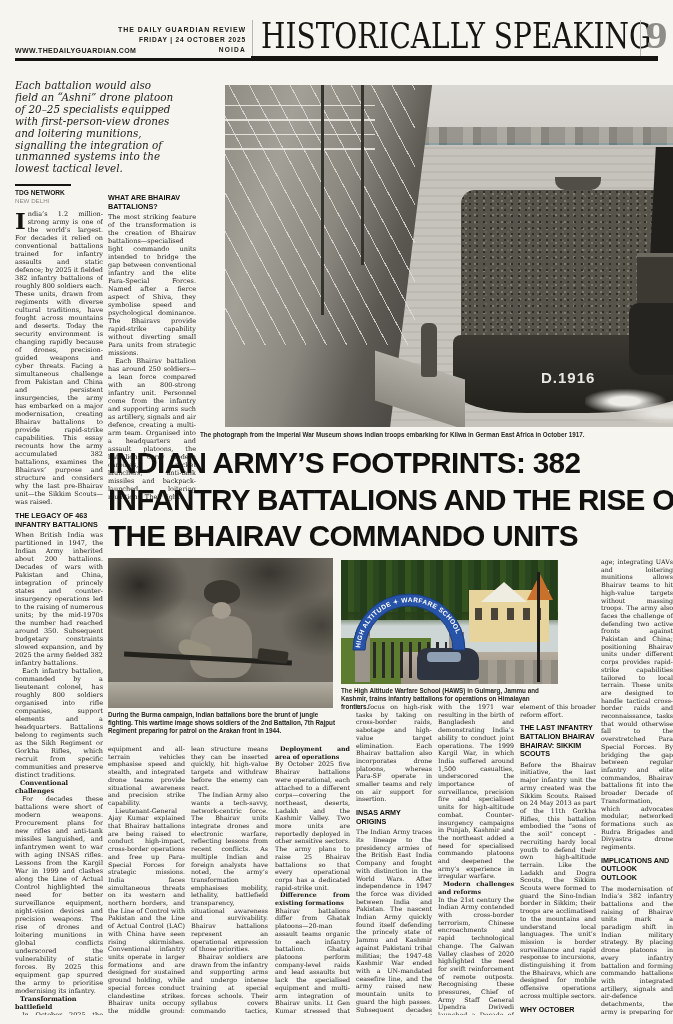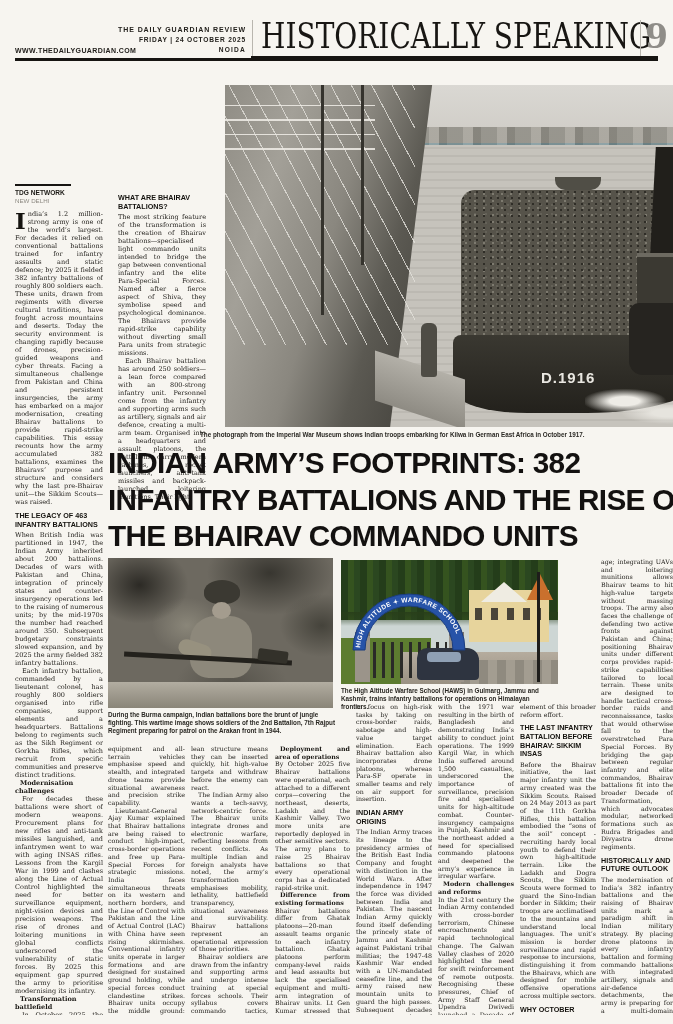--- a/index.html
+++ b/index.html
@@ -33,21 +33,21 @@
   .bcol{overflow:hidden;text-align:justify;font-size:6.3px;line-height:7.7px;}
   .col p,.bcol p{margin:0;}
   .body-p{text-indent:7px;}
   .body-p.nodent,h4+.body-p{text-indent:0;}
   .sec-h{font-family:"Liberation Sans",sans-serif;font-size:7.2px;line-height:8.6px;font-weight:bold;
          margin:6px 0 2px 0;text-align:left;color:#15130f;}
   .sub-h{font-weight:bold;text-indent:5px;}
   .dropcap{float:left;font-size:23px;line-height:19px;padding:1px 2px 0 0;font-weight:bold;color:#15130f;}
 
   #col-a{left:15px;top:210px;width:88px;height:805px;}
-  #col-b{left:118px;top:188px;width:88px;height:364px;}
+  #col-b{left:108px;top:188px;width:88px;height:364px;}
   #bcol-1{left:108px;top:745px;width:77px;height:270px;}
   #bcol-2{left:191px;top:745px;width:77px;height:270px;}
   #bcol-3{left:275px;top:745px;width:75px;height:270px;}
   #bcol-4{left:356px;top:703px;width:76px;height:312px;}
   #bcol-5{left:438px;top:703px;width:76px;height:312px;}
   #bcol-6{left:520px;top:703px;width:76px;height:312px;}
   #bcol-7{left:601px;top:558px;width:72px;height:457px;}
 
   
   .headline{left:108px;top:445px;width:565px;font-family:"Liberation Sans",sans-serif;font-weight:bold;
@@ -145,32 +145,33 @@
     <div class="mh-date">FRIDAY | 24 OCTOBER 2025</div>
     <div class="mh-city">NOIDA</div>
   </div>
   <div class="abs mh-vrule" style="left:252px;"></div>
   <div class="abs mh-title">HISTORICALLY SPEAKING</div>
   <div class="abs mh-vrule" style="left:640px;"></div>
   <div class="abs mh-pagenum">9</div>
   <div class="abs mh-bar-left"></div>
   <div class="abs mh-bar-right"></div>
 
+  <div class="abs standfirst">Each battalion would also field an “Ashni” drone platoon of 20–25 specialists equipped with first-person-view drones and loitering munitions, signalling the integration of unmanned systems into the lowest tactical level.</div>
   <div class="abs byline">
     <div class="byline-rule"></div>
     <div class="byline-agency">TDG NETWORK</div>
     <div class="byline-place">NEW DELHI</div>
   </div>
 
   <div class="abs col" id="col-a">
       <p class="body-p nodent"><span class="dropcap">I</span>ndia’s 1.2 million-strong army is one of the world’s largest. For decades it relied on conventional battalions trained for infantry assaults and static defence; by 2025 it fielded 382 infantry battalions of roughly 800 soldiers each. These units, drawn from regiments with diverse cultural traditions, have fought across mountains and deserts. Today the security environment is changing rapidly because of drones, precision-guided weapons and cyber threats. Facing a simultaneous challenge from Pakistan and China and persistent insurgencies, the army has embarked on a major modernisation, creating Bhairav battalions to provide rapid-strike capabilities. This essay recounts how the army accumulated 382 battalions, examines the Bhairavs’ purpose and structure and considers why the last pre-Bhairav unit—the Sikkim Scouts—was raised.</p>
       <h4 class="sec-h">THE LEGACY OF 463 INFANTRY BATTALIONS</h4>
       <p class="body-p">When British India was partitioned in 1947, the Indian Army inherited about 200 battalions. Decades of wars with Pakistan and China, integration of princely states and counter-insurgency operations led to the raising of numerous units; by the mid-1970s the number had reached around 350. Subsequent budgetary constraints slowed expansion, and by 2025 the army fielded 382 infantry battalions.</p>
       <p class="body-p">Each infantry battalion, commanded by a lieutenant colonel, has roughly 800 soldiers organised into rifle companies, support elements and a headquarters. Battalions belong to regiments such as the Sikh Regiment or Gorkha Rifles, which recruit from specific communities and preserve distinct traditions.</p>
-      <p class="sub-h">Modernisation challenges</p>
+      <p class="sub-h">Conventional challenges</p>
       <p class="body-p">For decades these battalions were short of modern weapons. Procurement plans for new rifles and anti-tank missiles languished, and infantrymen went to war with aging INSAS rifles. Lessons from the Kargil War in 1999 and clashes along the Line of Actual Control highlighted the need for better surveillance equipment, night-vision devices and precision weapons. The rise of drones and loitering munitions in global conflicts underscored the vulnerability of static forces. By 2025 this equipment gap spurred the army to prioritise modernising its infantry.</p>
       <p class="sub-h">Transformation battlefield</p>
       <p class="body-p">In October 2025 the army launched a sweeping programme to upgrade all 382 infantry battalions. Lt Gen Ajay Kumar, Director General of Infantry, announced the induction of new sniper rifles, carbines, machine guns, rocket launchers, anti-tank missiles and software-defined radios. Each battalion would also field an “Ashni” drone platoon of 20–25 specialists equipped with first-person-view drones and loitering munitions, signalling the integration of unmanned systems into the lowest tactical level.</p>
     </div>
   <div class="abs col" id="col-b">
       <h4 class="sec-h">WHAT ARE BHAIRAV BATTALIONS?</h4>
       <p class="body-p nodent">The most striking feature of the transformation is the creation of Bhairav battalions—specialised light commando units intended to bridge the gap between conventional infantry and the elite Para-Special Forces. Named after a fierce aspect of Shiva, they symbolise speed and psychological dominance. The Bhairavs provide rapid-strike capability without diverting small Para units from strategic missions.</p>
       <p class="body-p">Each Bhairav battalion has around 250 soldiers—a lean force compared with an 800-strong infantry unit. Personnel come from the infantry and supporting arms such as artillery, signals and air defence, creating a multi-arm team. Organised into a headquarters and assault platoons, the battalions carry modern carbines, rocket launchers, anti-tank missiles and backpack-launched loitering munitions. Their light</p>
     </div>
   <div class="abs bcol" id="bcol-1">
@@ -183,37 +184,37 @@
       <p class="body-p">Bhairav soldiers are drawn from the infantry and supporting arms and undergo intense training at special forces schools. Their syllabus covers commando tactics, mountain and urban warfare, explosives, communications and drone operations, including first-person-view drones. This technology-heavy curriculum prepares them to work alongside artillery and air-defence elements for precision strikes.</p>
     </div>
   <div class="abs bcol" id="bcol-3">
       <p class="sub-h">Deployment and area of operations</p>
       <p class="body-p nodent">By October 2025 five Bhairav battalions were operational, each attached to a different corps—covering the northeast, deserts, Ladakh and the Kashmir Valley. Two more units are reportedly deployed in other sensitive sectors. The army plans to raise 25 Bhairav battalions so that every operational corps has a dedicated rapid-strike unit.</p>
       <p class="sub-h">Difference from existing formations</p>
       <p class="body-p nodent">Bhairav battalions differ from Ghatak platoons—20-man assault teams organic to each infantry battalion. Ghatak platoons perform company-level raids and lead assaults but lack the specialised equipment and multi-arm integration of Bhairav units. Lt Gen Kumar stressed that Ghatak platoons will continue to exist, while Bhairav units have a broader scope and higher firepower. Similarly, while the Para-SF remain India’s tip of the spear for deep penetration and strategic missions, Bhairav battalions free the Para units</p>
     </div>
   <div class="abs bcol" id="bcol-4">
       <p class="body-p nodent">to focus on high-risk tasks by taking on cross-border raids, sabotage and high-value target elimination. Each Bhairav battalion also incorporates drone platoons, whereas Para-SF operate in smaller teams and rely on air support for insertion.</p>
-      <h4 class="sec-h">INDIAN ARMY ORIGINS</h4>
+      <h4 class="sec-h">INSAS ARMY ORIGINS</h4>
       <p class="body-p nodent">The Indian Army traces its lineage to the presidency armies of the British East India Company and fought with distinction in the World Wars. After independence in 1947 the force was divided between India and Pakistan. The nascent Indian Army quickly found itself defending the princely state of Jammu and Kashmir against Pakistani tribal militias; the 1947-48 Kashmir War ended with a UN-mandated ceasefire line, and the army raised new mountain units to guard the high passes. Subsequent decades saw a succession of conflicts that shaped the force. The 1962 Sino-Indian War revealed deficiencies in mountain warfare and led to a major expansion of high-altitude divisions; the 1965 and 1971 Indo-Pak Wars emphasised mechanisation and integrated land-air operations,</p>
     </div>
   <div class="abs bcol" id="bcol-5">
       <p class="body-p nodent">with the 1971 war resulting in the birth of Bangladesh and demonstrating India’s ability to conduct joint operations. The 1999 Kargil War, in which India suffered around 1,500 casualties, underscored the importance of surveillance, precision fire and specialised units for high-altitude combat. Counter-insurgency campaigns in Punjab, Kashmir and the northeast added a need for specialised commando platoons and deepened the army’s experience in irregular warfare.</p>
       <p class="sub-h">Modern challenges and reforms</p>
       <p class="body-p nodent">In the 21st century the Indian Army contended with cross-border terrorism, Chinese encroachments and rapid technological change. The Galwan Valley clashes of 2020 highlighted the need for swift reinforcement of remote outposts. Recognising these pressures, Chief of Army Staff General Upendra Dwivedi launched a Decade of Transformation (2023-2032) aimed at integrating unmanned systems, improving networked communications and creating modular, combined-arm units such as Rudra Brigades, Shaktibaan artillery units and Divyastra drone regiments. Bhairav battalions are a key</p>
     </div>
   <div class="abs bcol" id="bcol-6">
       <p class="body-p nodent">element of this broader reform effort.</p>
-      <h4 class="sec-h">THE LAST INFANTRY BATTALION BEFORE BHAIRAV: SIKKIM INSAS</h4>
+      <h4 class="sec-h">THE LAST INFANTRY BATTALION BHAIRAV BHAIRAV: SIKKIM SCOUTS</h4>
       <p class="body-p nodent">Before the Bhairav initiative, the last major infantry unit the army created was the Sikkim Scouts. Raised on 24 May 2013 as part of the 11th Gorkha Rifles, this battalion embodied the “sons of the soil” concept - recruiting hardy local youth to defend their own high-altitude terrain. Like the Ladakh and Dogra Scouts, the Sikkim Scouts were formed to guard the Sino-Indian border in Sikkim; their troops are acclimatised to the mountains and understand local languages. The unit’s mission is border surveillance and rapid response to incursions, distinguishing it from the Bhairavs, which are designed for mobile offensive operations across multiple sectors.</p>
       <h4 class="sec-h">WHY OCTOBER NOW?</h4>
     </div>
   <div class="abs bcol" id="bcol-7">
       <p class="body-p nodent">age; integrating UAVs and loitering munitions allows Bhairav teams to hit high-value targets without massing troops. The army also faces the challenge of defending two active fronts against Pakistan and China; positioning Bhairav units under different corps provides rapid-strike capabilities tailored to local terrain. These units are designed to handle tactical cross-border raids and reconnaissance, tasks that would otherwise fall to the overstretched Para Special Forces. By bridging the gap between regular infantry and elite commandos, Bhairav battalions fit into the broader Decade of Transformation, which advocates modular, networked formations such as Rudra Brigades and Divyastra drone regiments.</p>
-      <h4 class="sec-h">HISTORICALLY AND FUTURE OUTLOOK</h4>
+      <h4 class="sec-h">IMPLICATIONS AND OUTLOOK OUTLOOK</h4>
       <p class="body-p nodent">The modernisation of India’s 382 infantry battalions and the raising of Bhairav units mark a paradigm shift in Indian military strategy. By placing drone platoons in every infantry battalion and forming commando battalions with integrated artillery, signals and air-defence detachments, the army is preparing for a multi-domain battlefield. These lean units can execute raids across the Line of Control or LAC and neutralise enemy positions. Yet, as Lt-Gen Ajay Kumar emphasised, “boots on the ground will always be relevant because victory ... will continue to be measured in the amount of land captured”. The reforms therefore complement rather than replace conventional units; the army must sustain investment in basic soldier gear while developing the specialised skills and doctrines needed to make Bhairav units effective.</p>
     </div>
 
   <div class="abs ship">
     <div class="sp-sky"></div>
     <div class="sp-shore"></div>
     <div class="sp-water"></div>
     <div class="sp-crowd"></div>
     <div class="sp-bargehull">
       <span class="sp-hullno">D.1916</span>

